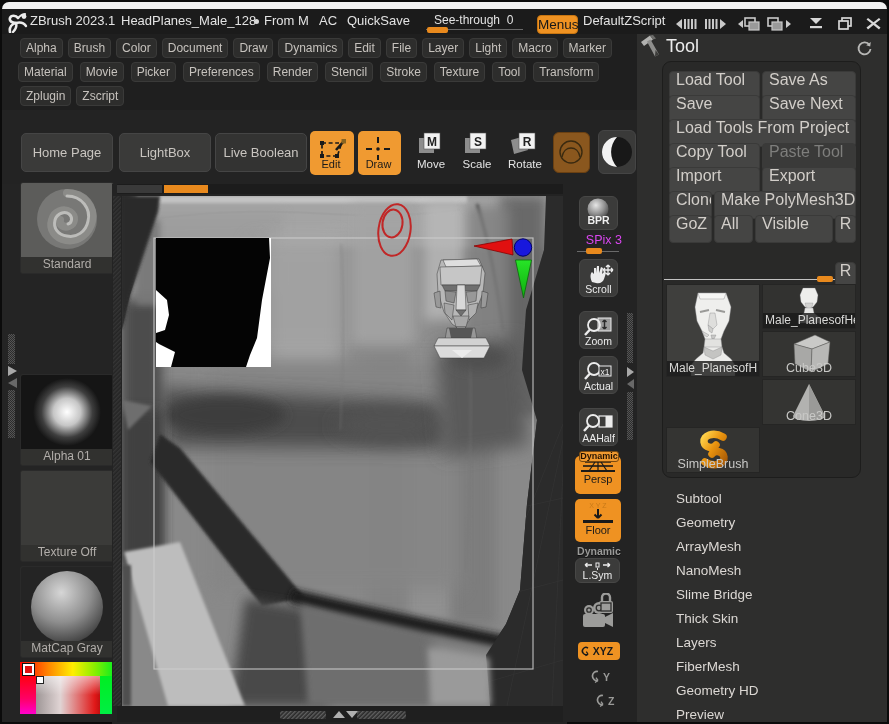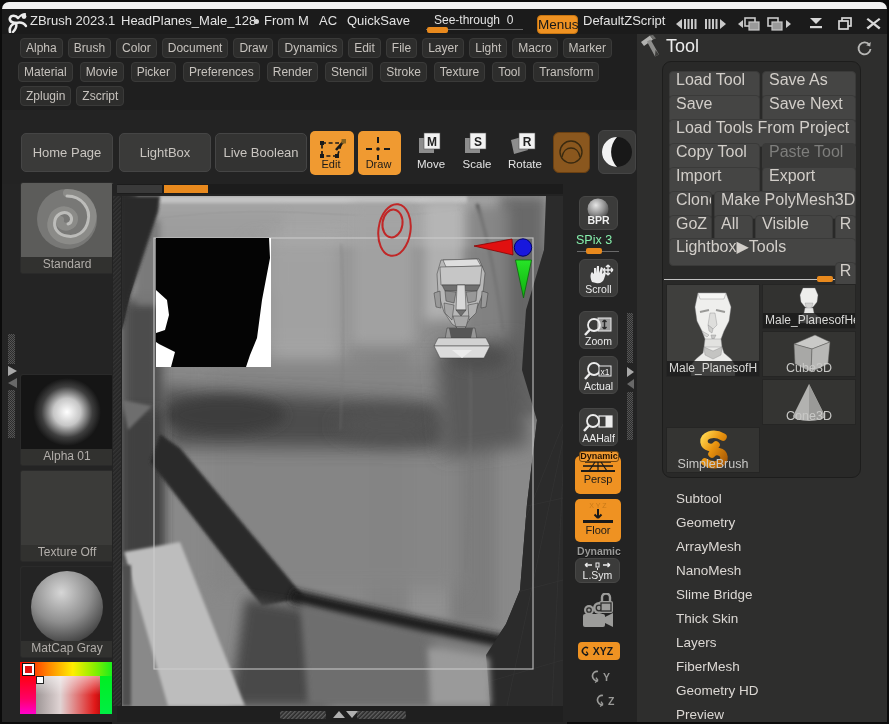--- a/index.html
+++ b/index.html
@@ -423,21 +423,21 @@
             <radialGradient id="bprg" cx="40%" cy="32%" r="70%">
           <stop offset="0%" stop-color="#e6e6e6"></stop>
               <stop offset="60%" stop-color="#909090"></stop>
               <stop offset="100%" stop-color="#4a4a4a"></stop>
         </radialGradient>
           </defs>
         <circle cx="18" cy="12" r="10.5" fill="url(#bprg)"></circle>
         <text x="18.5" y="27" font-size="10.5" font-weight="bold" fill="#f0f0f0" text-anchor="middle">BPR</text>
       </svg>
     </div>
-    <div class="abs" style="left:13px; top:49px; width:46px; text-align:left; color:#86efac; font-size:12.5px;">SPix&nbsp;3</div>
+    <div class="abs" style="left:13px; top:49px; width:46px; text-align:right; color:#d946ef; font-size:12.5px;">SPix&nbsp;3</div>
     <div class="abs" style="left:14px; top:67px; width:42px; height:1px; background:#6a6a6a;"></div>
     <div class="abs" style="left:23px; top:64px; width:16px; height:6px; background:#e8891d; border-radius:2px;"></div>
     <div class="shbtn" style="left:16px; top:75px; width:39px; height:38px;">
       <svg width="37" height="36" viewBox="0 0 37 36">
         <path d="M12 22 C10 18 10 14 12 12 L14 14 L14 8 L16 8 L16 13 L17 6 L19 6 L19 13 L21 7 L23 8 L22 14 L25 11 L26 13 L24 19 C23 22 20 24 16 23 Z" fill="#ececec"></path>
         <g stroke="#ececec" stroke-width="1.3" fill="none">
           <path d="M28 5 L28 15 M23 10 L33 10 M28 5 L26 7 M28 5 L30 7 M28 15 L26 13 M28 15 L30 13 M23 10 L25 8 M23 10 L25 12 M33 10 L31 8 M33 10 L31 12"></path>
         </g>
         <text x="18.5" y="33" font-size="10.5" fill="#ececec" text-anchor="middle">Scroll</text>
       </svg>
@@ -572,21 +572,20 @@
     <div class="tpbtn" style="left:32px; top:109px; width:91px;">Copy Tool</div>
     <div class="tpbtn" style="left:125px; top:109px; width:94px; color:#7e7e7c; background:#3a3a39;">Paste Tool</div>
     <div class="tpbtn" style="left:32px; top:133px; width:91px;">Import</div>
     <div class="tpbtn" style="left:125px; top:133px; width:94px;">Export</div>
     <div class="tpbtn" style="left:32px; top:157px; width:43px;">Clone</div>
     <div class="tpbtn" style="left:77px; top:157px; width:142px;">Make PolyMesh3D</div>
     <div class="tpbtn" style="left:32px; top:181px; width:43px;">GoZ</div>
     <div class="tpbtn" style="left:77px; top:181px; width:39px;">All</div>
     <div class="tpbtn" style="left:118px; top:181px; width:78px;">Visible</div>
     <div class="tpbtn" style="left:198px; top:181px; width:21px; text-align:center; padding-left:0;">R</div>
-    <div class="tpbtn" style="left:32px; top:204px; width:187px;">Lightbox▶Tools</div>
     <div class="abs" style="left:27px; top:245px; width:178px; height:1px; background:#c2c2c2;"></div>
     <div class="abs" style="left:180px; top:242px; width:16px; height:6px; background:#e8891d; border-radius:2px;"></div>
     <div class="tpbtn" style="left:198px; top:228px; width:21px; text-align:center; padding-left:0;">R</div>
 
     <div class="abs" style="left:29px; top:250px; width:94px; height:93px; background:#3a3a38; border:1px solid #252524;">
       <svg width="92" height="91" viewBox="0 0 92 91">
         <rect width="92" height="91" fill="#3f3f3d"></rect>
         <g stroke="#88888a" stroke-width="0.4">
           <path d="M31 8 L59 8 L64 22 L62 36 L57 46 L54 54 L46 58 L38 54 L35 46 L30 36 L28 22 Z" fill="#efefed"></path>
           <path d="M31 8 L59 8 L57 14 L33 14 Z" fill="#f6f6f4"></path>

